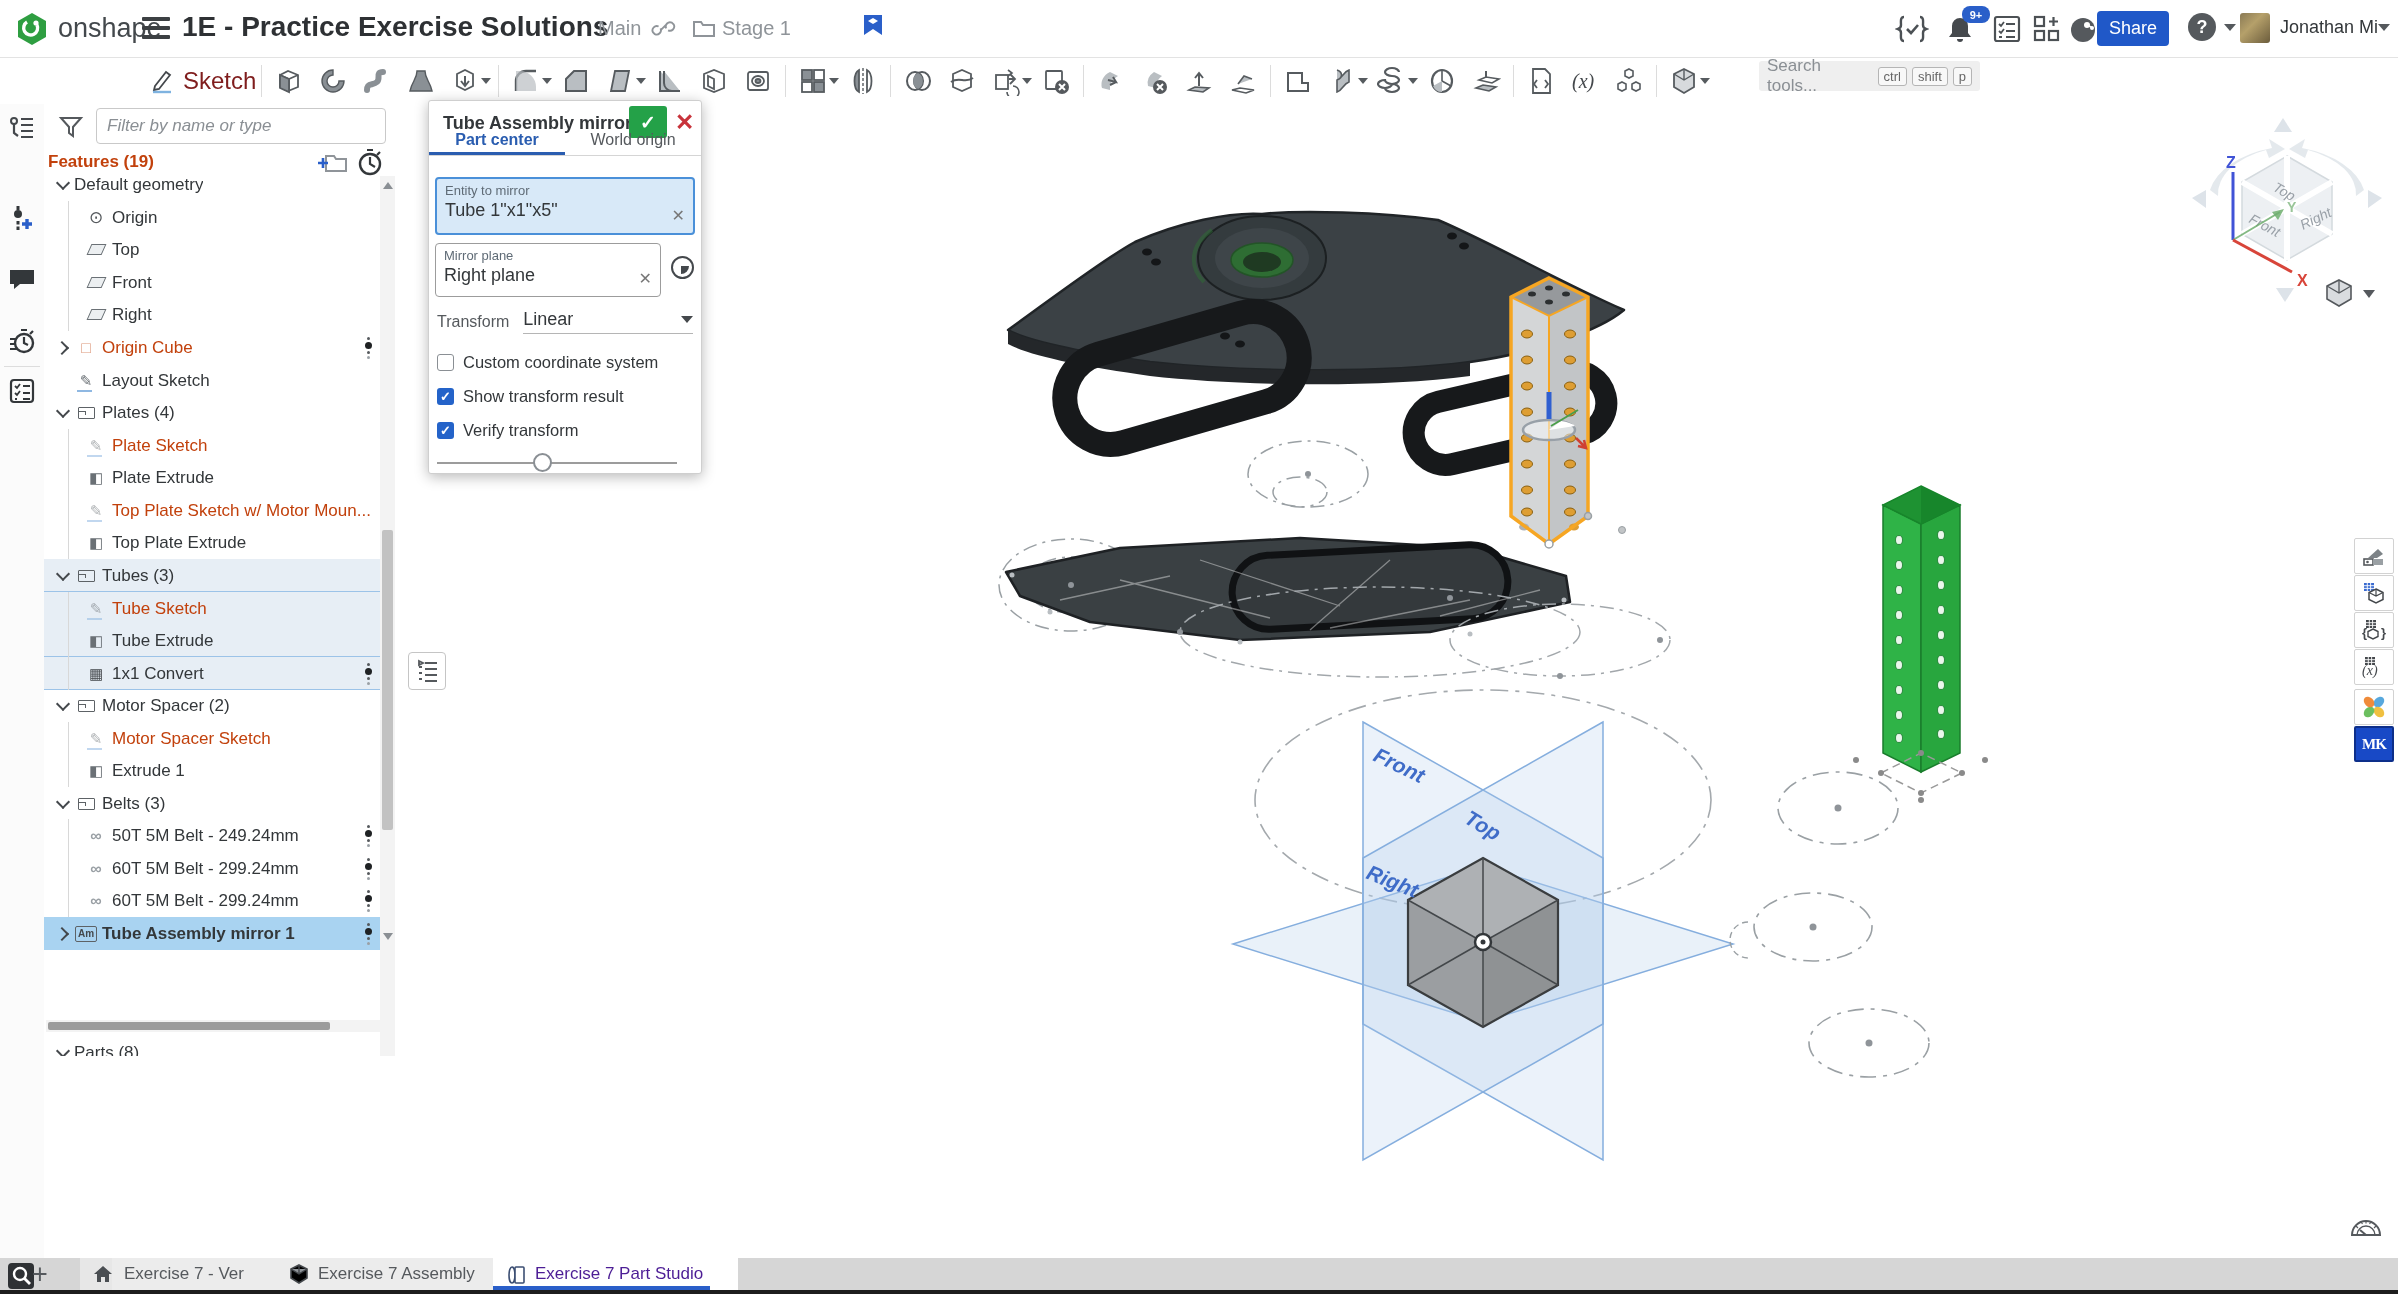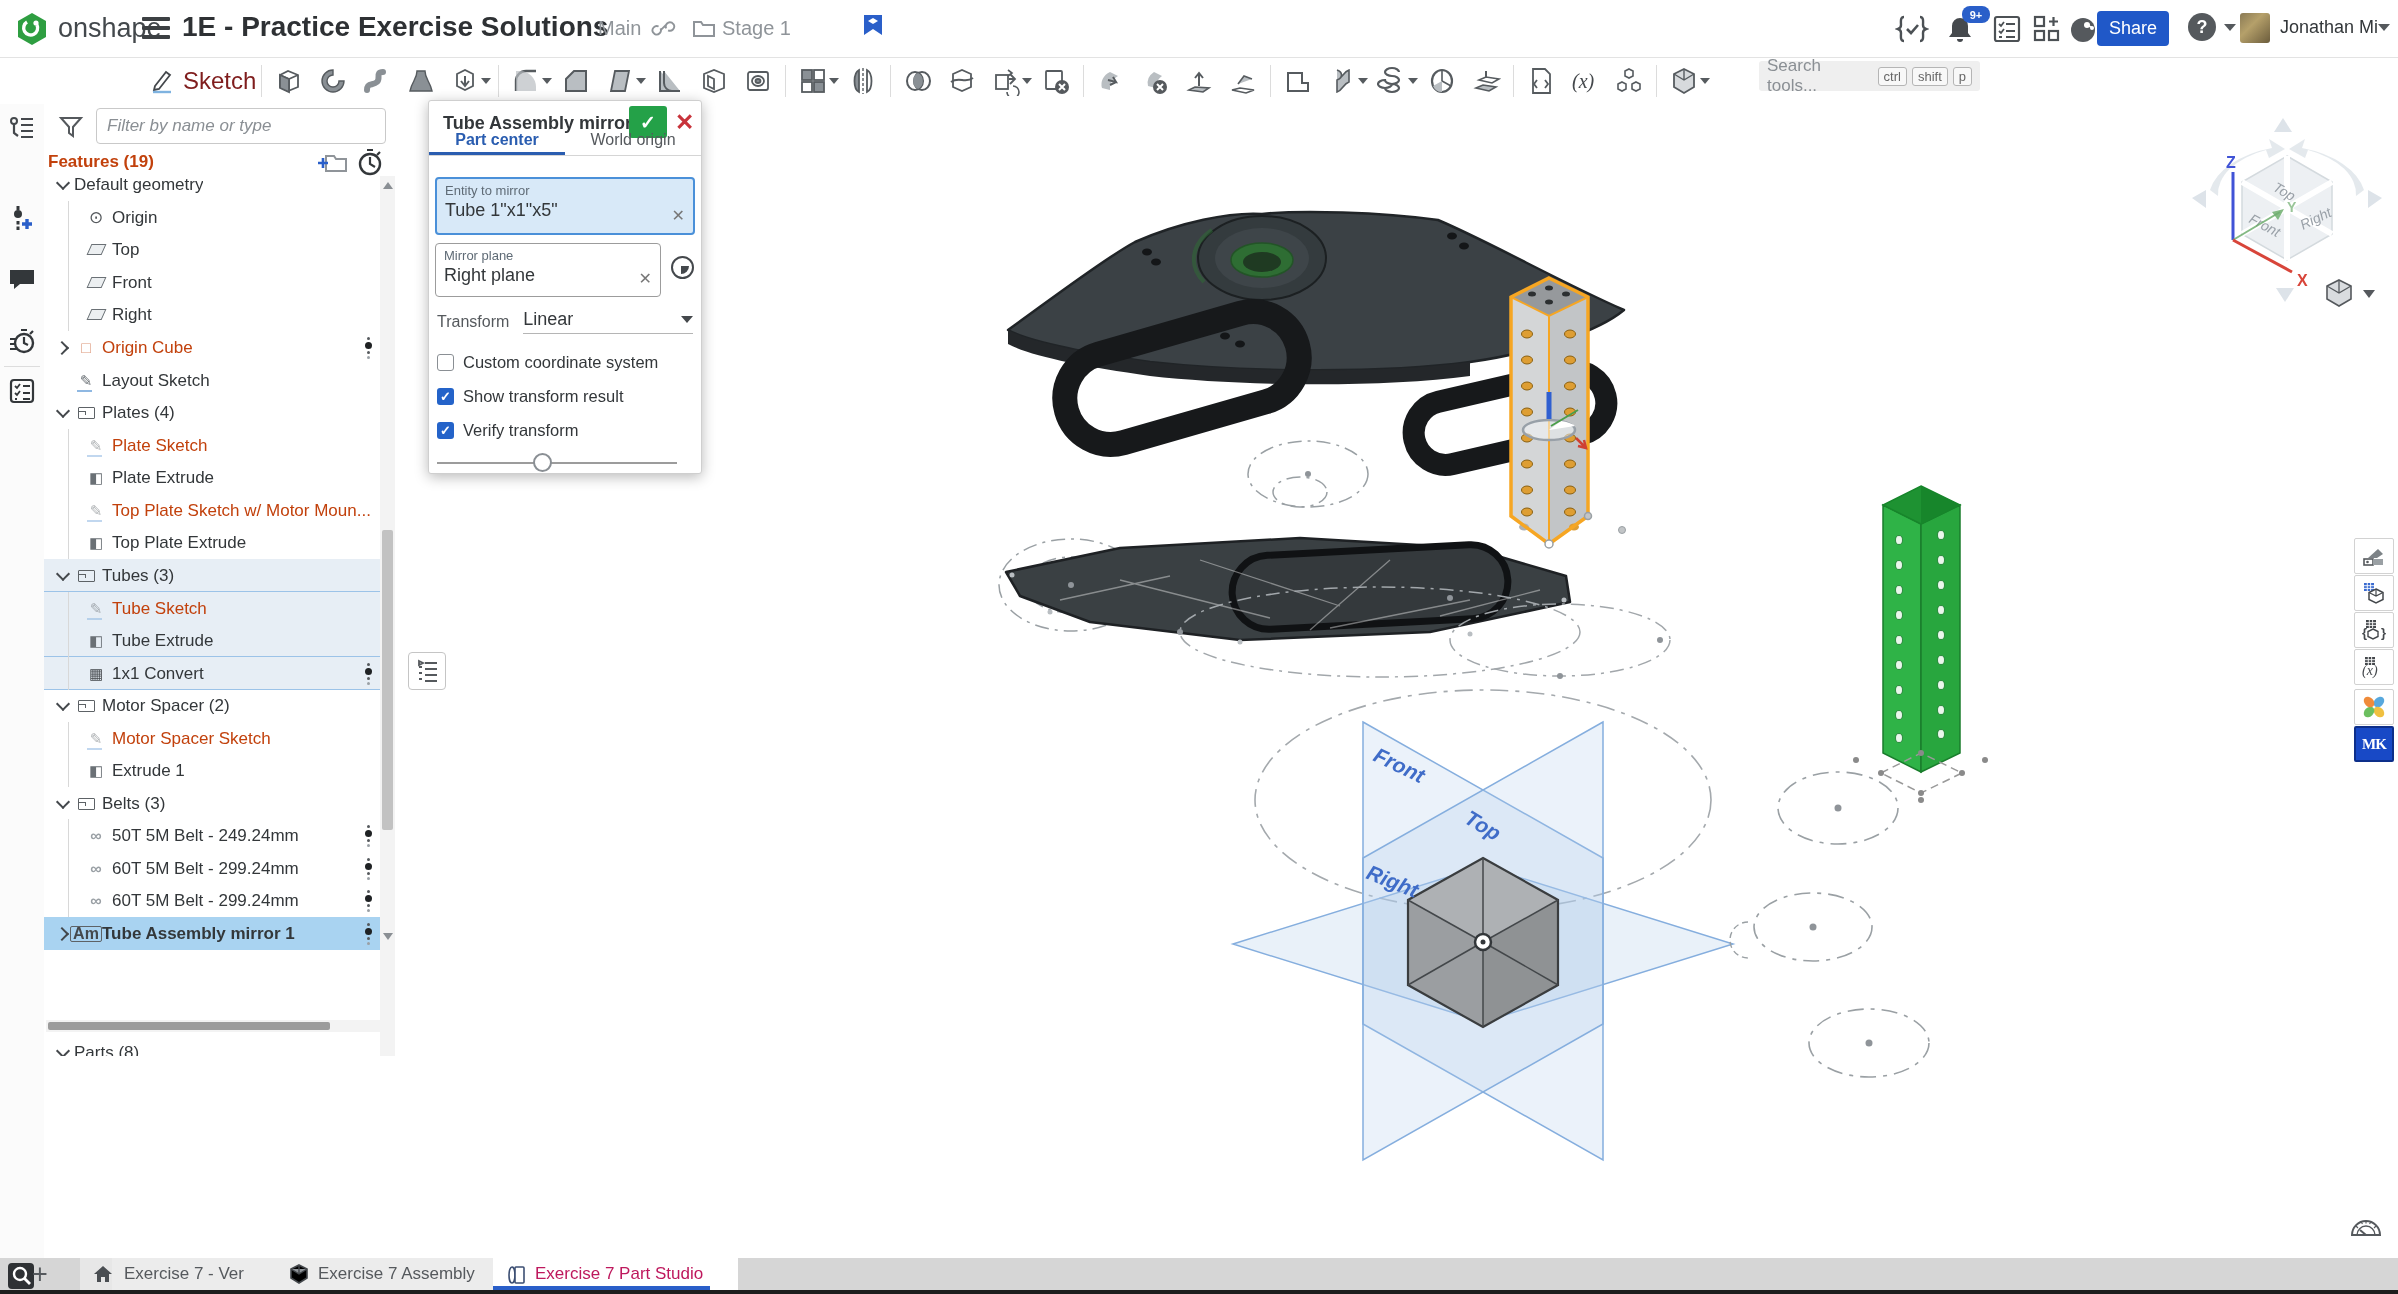--- a/index.html
+++ b/index.html
@@ -59,21 +59,21 @@
   [data-icon="plane"]::before{content:"";display:block;width:13px;height:9px;border:1.6px solid #6a7075;transform:skewX(-24deg);background:#eceff1;}
   [data-icon="cube"]::before{content:"□";font-size:16px;color:inherit;}
   [data-icon="sketch"]::before{content:"✎";font-size:15px;color:#6a7075;}
   [data-icon="sketch"]::after{content:"";position:absolute;left:3px;bottom:-2px;width:15px;height:2px;background:#8fb8e2;}
   [data-icon="folder"]::before{content:"";display:block;width:15px;height:10px;border:1.6px solid #5d6266;border-radius:1px;}
   [data-icon="folder"]::after{content:"";position:absolute;top:4px;left:4px;width:6px;height:3px;border:1.6px solid #5d6266;border-bottom:none;}
   [data-icon="extrude"]::before{content:"◧";font-size:15px;color:#6a7075;}
   [data-icon="convert"]::before{content:"▦";font-size:15px;color:#44484c;}
   [data-icon="belt"]::before{content:"∞";font-size:16px;font-weight:bold;color:#9aa0a5;}
   .amico{width:24px;flex:none;display:flex;justify-content:center;margin-right:4px;}
-  .amico i{font-style:normal;font-size:16px;color:#44484c;border:1.5px solid #5d6266;border-radius:2px;padding:0 2px;line-height:14px;}
+  .amico i{font-style:normal;font-size:10px;color:#44484c;border:1.5px solid #5d6266;border-radius:2px;padding:0 2px;line-height:14px;}
   .dots{margin-left:auto;margin-right:8px;display:flex;flex-direction:column;align-items:center;gap:2px;flex:none;cursor:pointer;}
   .dots b{display:block;border-radius:50%;background:#55595d;}
   .dots .d1{width:3px;height:3px;}
   .dots .d2{width:7px;height:7px;background:#1f2224;}
   .dots .d3{width:3px;height:3px;}
   .dots .d4{width:3px;height:3px;background:#9aa0a5;}
   .vscroll{position:absolute;left:336px;top:72px;width:15px;height:880px;background:#f3f3f3;}
   .vthumb{position:absolute;left:2px;top:354px;width:11px;height:300px;background:#c2c2c2;border-radius:2px;}
   .varrow{position:absolute;left:3px;width:0;height:0;border-left:5px solid transparent;border-right:5px solid transparent;}
   .hscroll{position:absolute;left:2px;top:844px;width:334px;height:12px;background:#f3f3f3;}
@@ -114,21 +114,21 @@
   .rbtn{position:relative;width:40px;height:36px;background:#fff;border:1px solid #d2d2d2;border-radius:2px;margin-bottom:1px;display:flex;align-items:center;justify-content:center;cursor:pointer;box-sizing:border-box;}
   .rbtn.gap{margin-top:4px;}
   .mk{background:#1849c6;border:2px solid #0d2f8a;color:#fff;font-family:"Liberation Serif",serif;font-weight:bold;font-size:15px;letter-spacing:-1px;}
   .protractor{position:absolute;left:2348px;top:1212px;cursor:pointer;}
   
   .bottombar{position:absolute;left:0;top:1258px;width:2398px;height:36px;background:#d6d6d6;}
   .bbar-black{position:absolute;left:0;top:1290px;width:2398px;height:4px;background:#1d1d1d;}
   .btab{position:absolute;top:0;height:32px;display:flex;align-items:center;gap:8px;font-size:17px;color:#55595d;padding:0 16px 0 12px;cursor:pointer;}
   .btab.arrow{background:#ececec;clip-path:polygon(0 0,calc(100% - 14px) 0,100% 50%,calc(100% - 14px) 100%,0 100%);}
   .btab.plain{background:#ececec;}
-  .btab.active{background:#fff;color:#be185d;}
+  .btab.active{background:#fff;color:#4c1d95;}
   .active-underline{position:absolute;left:493px;top:1286px;width:217px;height:4px;background:#2a5fc9;}
   .homebtn{position:absolute;left:80px;top:0;width:46px;height:32px;background:#e7e7e7;clip-path:polygon(0 0,32px 0,46px 50%,32px 100%,0 100%);display:flex;align-items:center;justify-content:center;cursor:pointer;}
   .plusbtn{position:absolute;left:32px;top:1px;font-size:27px;color:#55595d;cursor:pointer;}
   .psearch{position:absolute;left:6px;top:3px;cursor:pointer;}
 </style>
 </head>
 <body>
 
 <div id="app">
 

